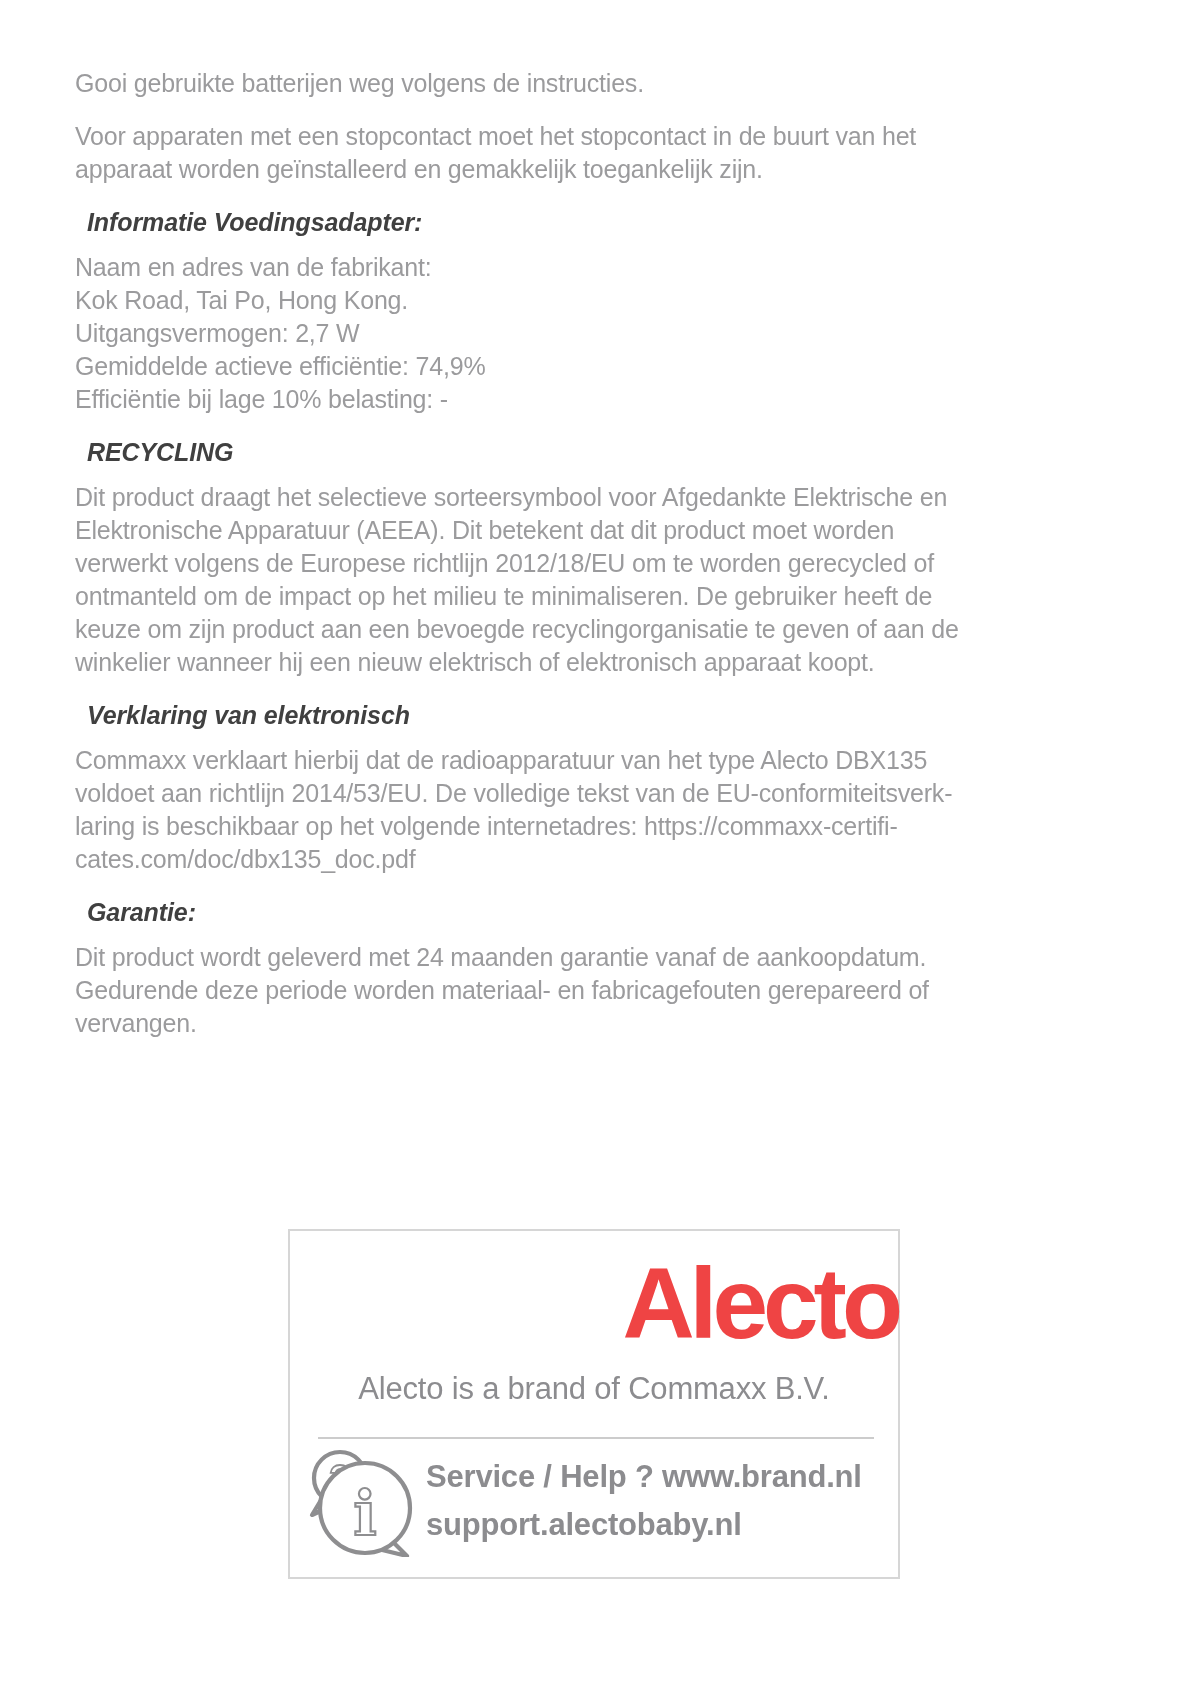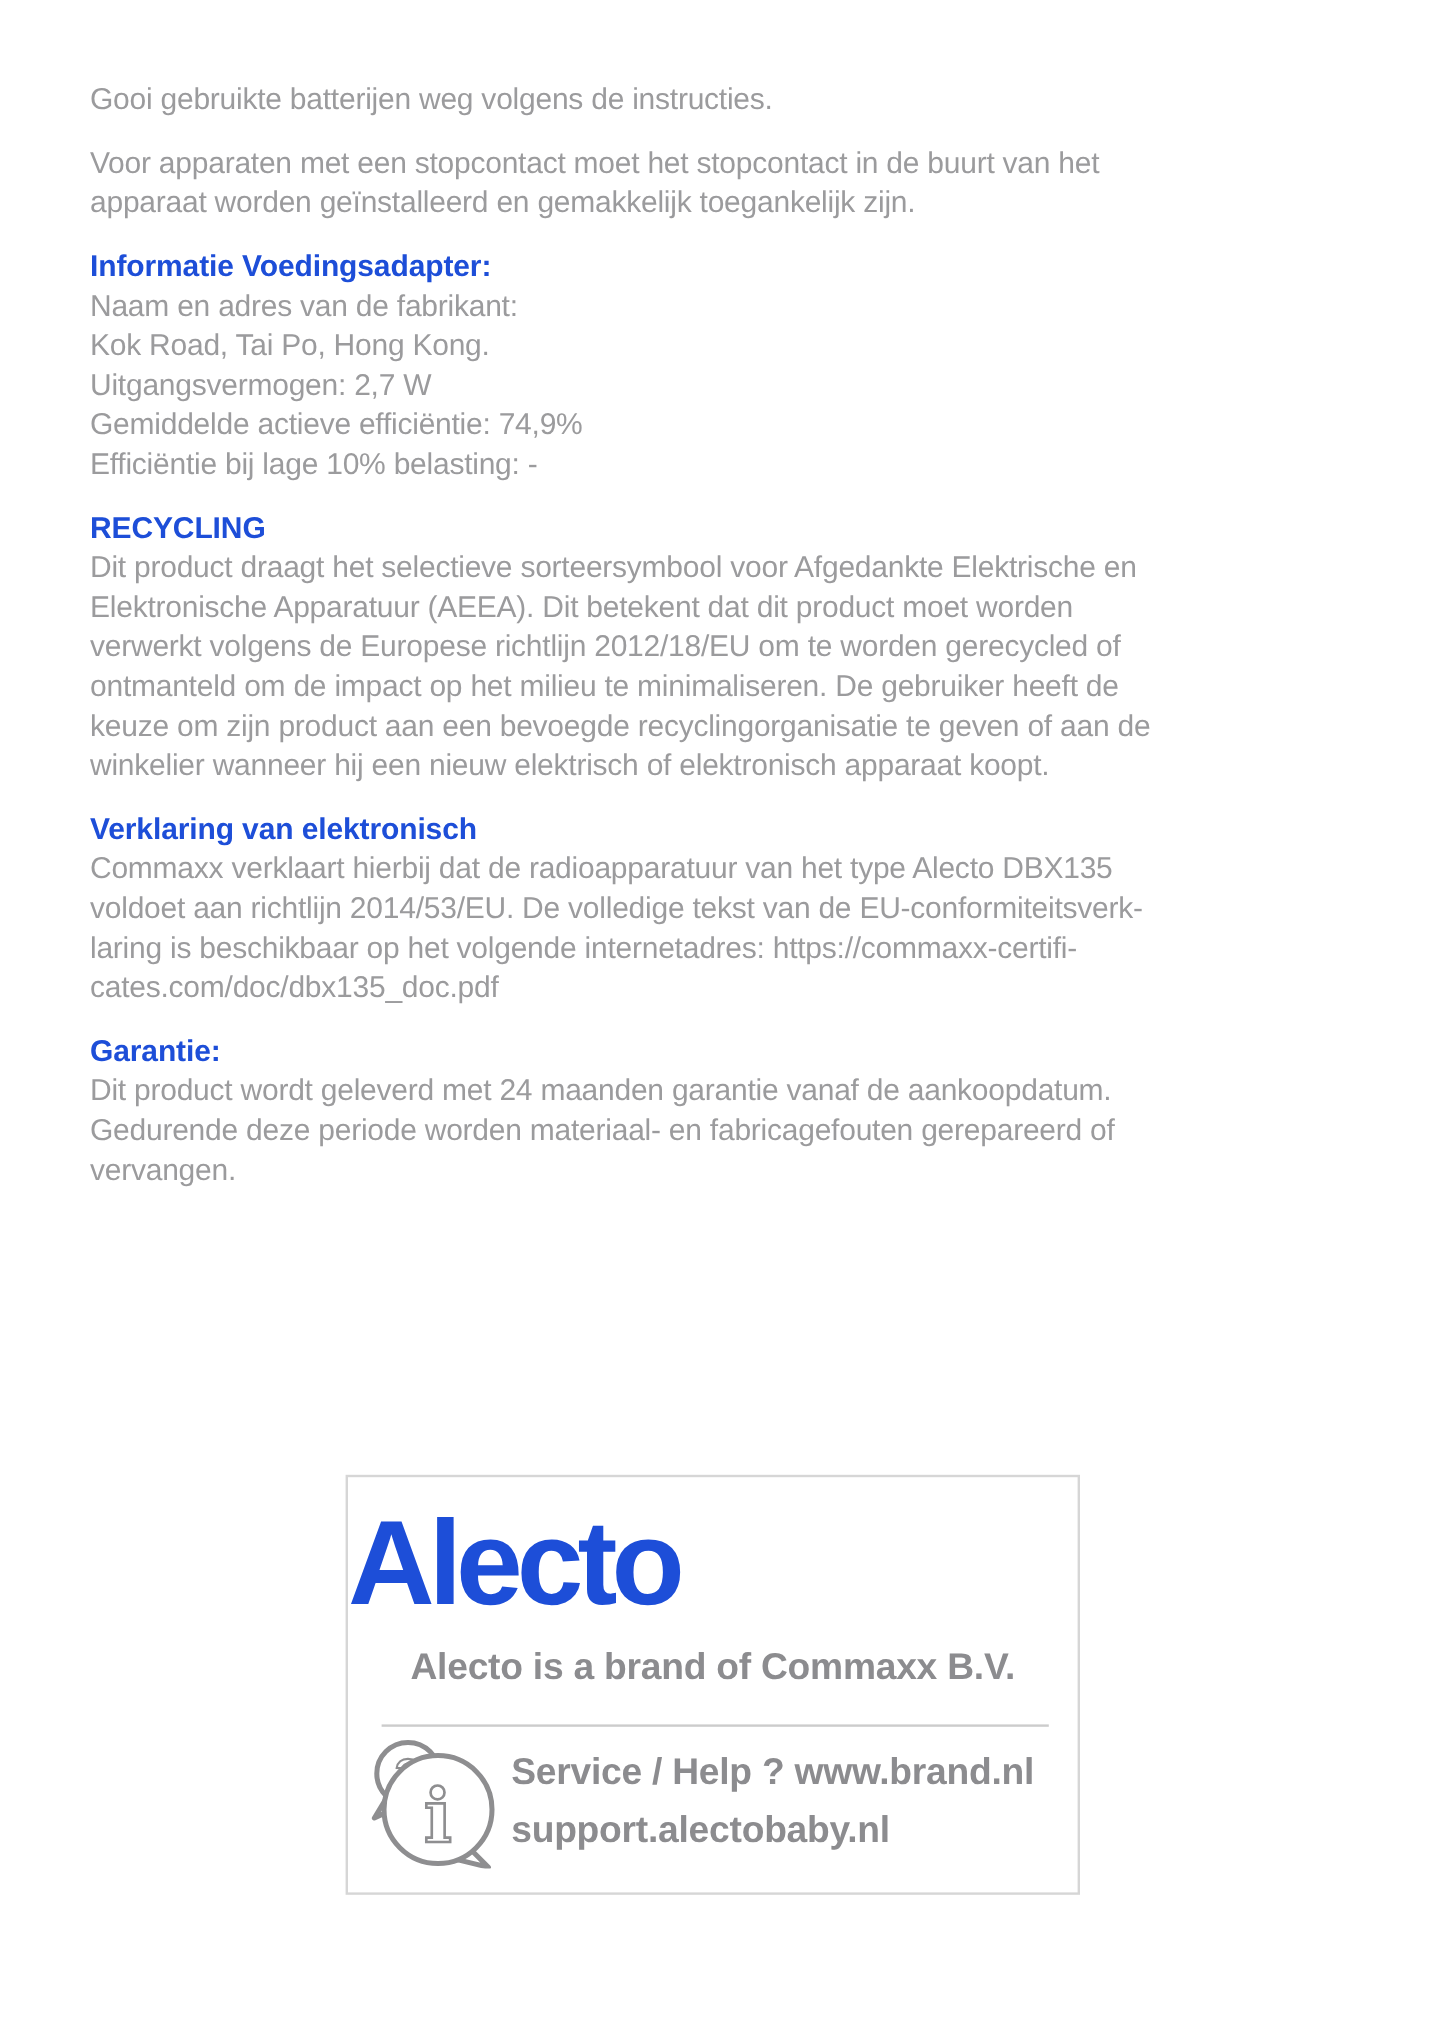--- a/index.html
+++ b/index.html
@@ -20,47 +20,48 @@
     line-height:33px;
     letter-spacing:-0.2px;
     white-space:nowrap;
     color:#9b9b9d;
   }
   .t-head{
     font-size:25px;
     line-height:33px;
     letter-spacing:-0.1px;
     white-space:nowrap;
-    color:#1d4ed8;
+    color:#404040;
     font-weight:700;
-    margin:0;
+    margin:12px;
+    font-style:italic;
   }
   .brand-box{
     position:absolute;
     left:288px;top:1229px;
     width:612px;height:350px;
     box-sizing:border-box;
     border:2px solid #d6d6d6;
     background:#ffffff;
   }
   .logo{
     margin-top:22px;
-    text-align:left;
+    text-align:right;
     font-size:100px;
     line-height:100px;
     font-weight:700;
     letter-spacing:-5px;
-    color:#1d4ed8;
+    color:#ef4444;
   }
   .brand-line{
     margin-top:18px;
     text-align:center;
     font-size:31px;
     line-height:36px;
-    font-weight:700;
+    font-weight:400;
     letter-spacing:-0.2px;
     color:#8c8c8f;
   }
   .divider{
     border:none;
     border-top:2px solid #cccccc;
     height:0;
     margin:30px 24px 0 28px;
   }
   .service-row{

